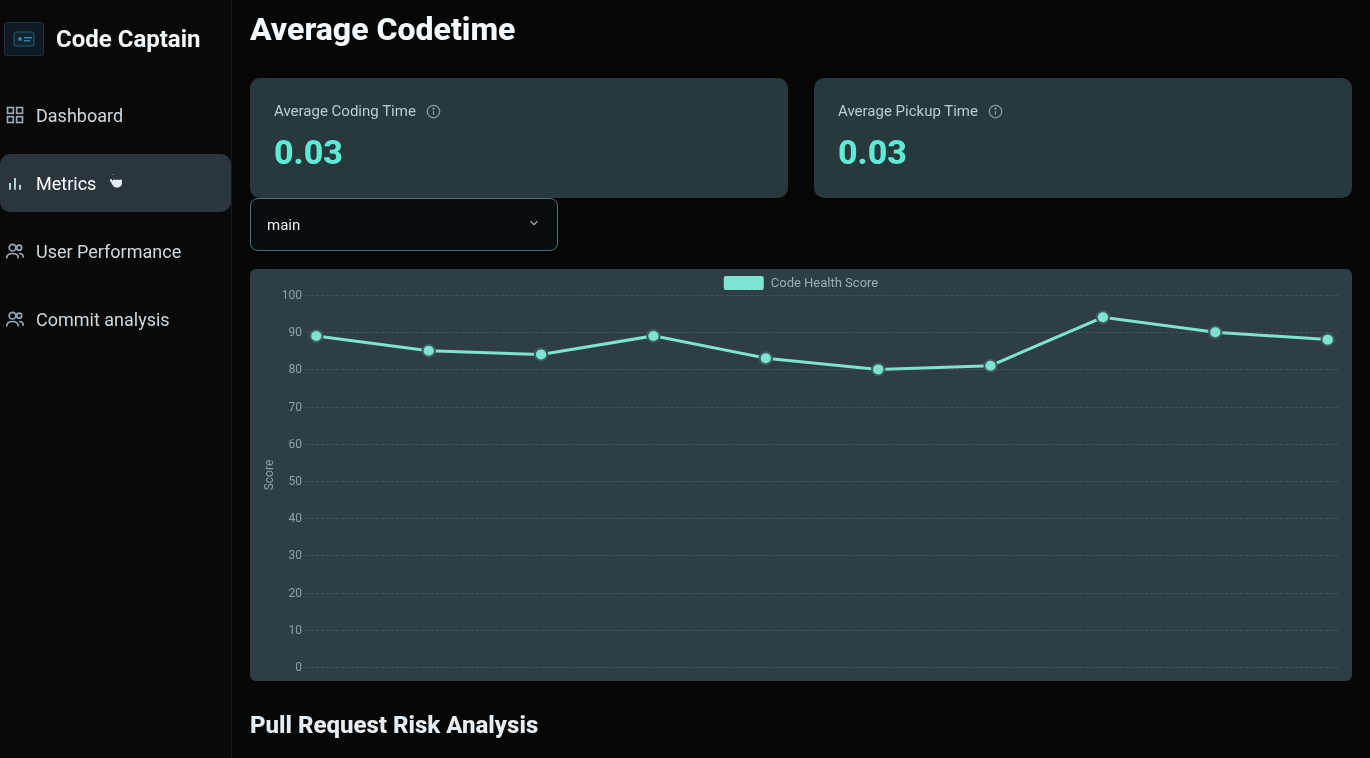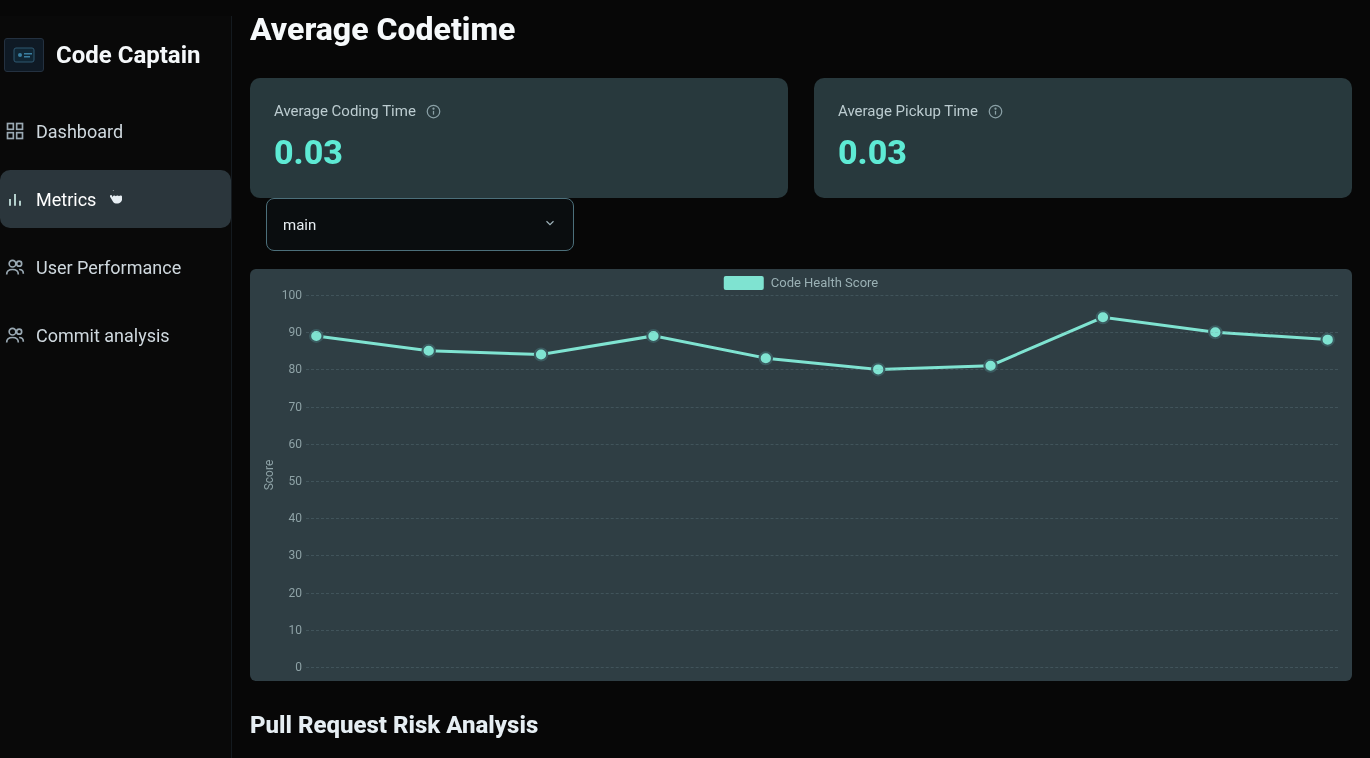--- a/index.html
+++ b/index.html
@@ -17,21 +17,20 @@
     display: flex;
     height: 100%;
   }
   .sidebar {
     width: 232px;
     background: #090909;
     border-right: 1px solid #141a1f;
     display: flex;
     flex-direction: column;
     padding-top: 22px;
-    margin-top: 16px;
   }
   .brand {
     display: flex;
     align-items: center;
     gap: 12px;
     padding: 0 10px 30px 4px;
   }
   .brand-logo {
     width: 40px;
     height: 34px;
@@ -104,21 +103,20 @@
     border: 1px solid #4c6f7a;
     border-radius: 8px;
     padding: 16px 16px;
     display: flex;
     align-items: center;
     justify-content: space-between;
     color: #e8eef2;
     background: #0a0d0f;
     cursor: pointer;
     margin-bottom: 18px;
-    margin-left: 16px;
   }
   .select-label { font-size: 15px; }
   .chev { color:#9fb3ba; }
 
   .chart-card {
     background: #2f3e44;
     border-radius: 6px;
     padding: 8px 12px 8px 8px;
     height: 412px;
     position: relative;

